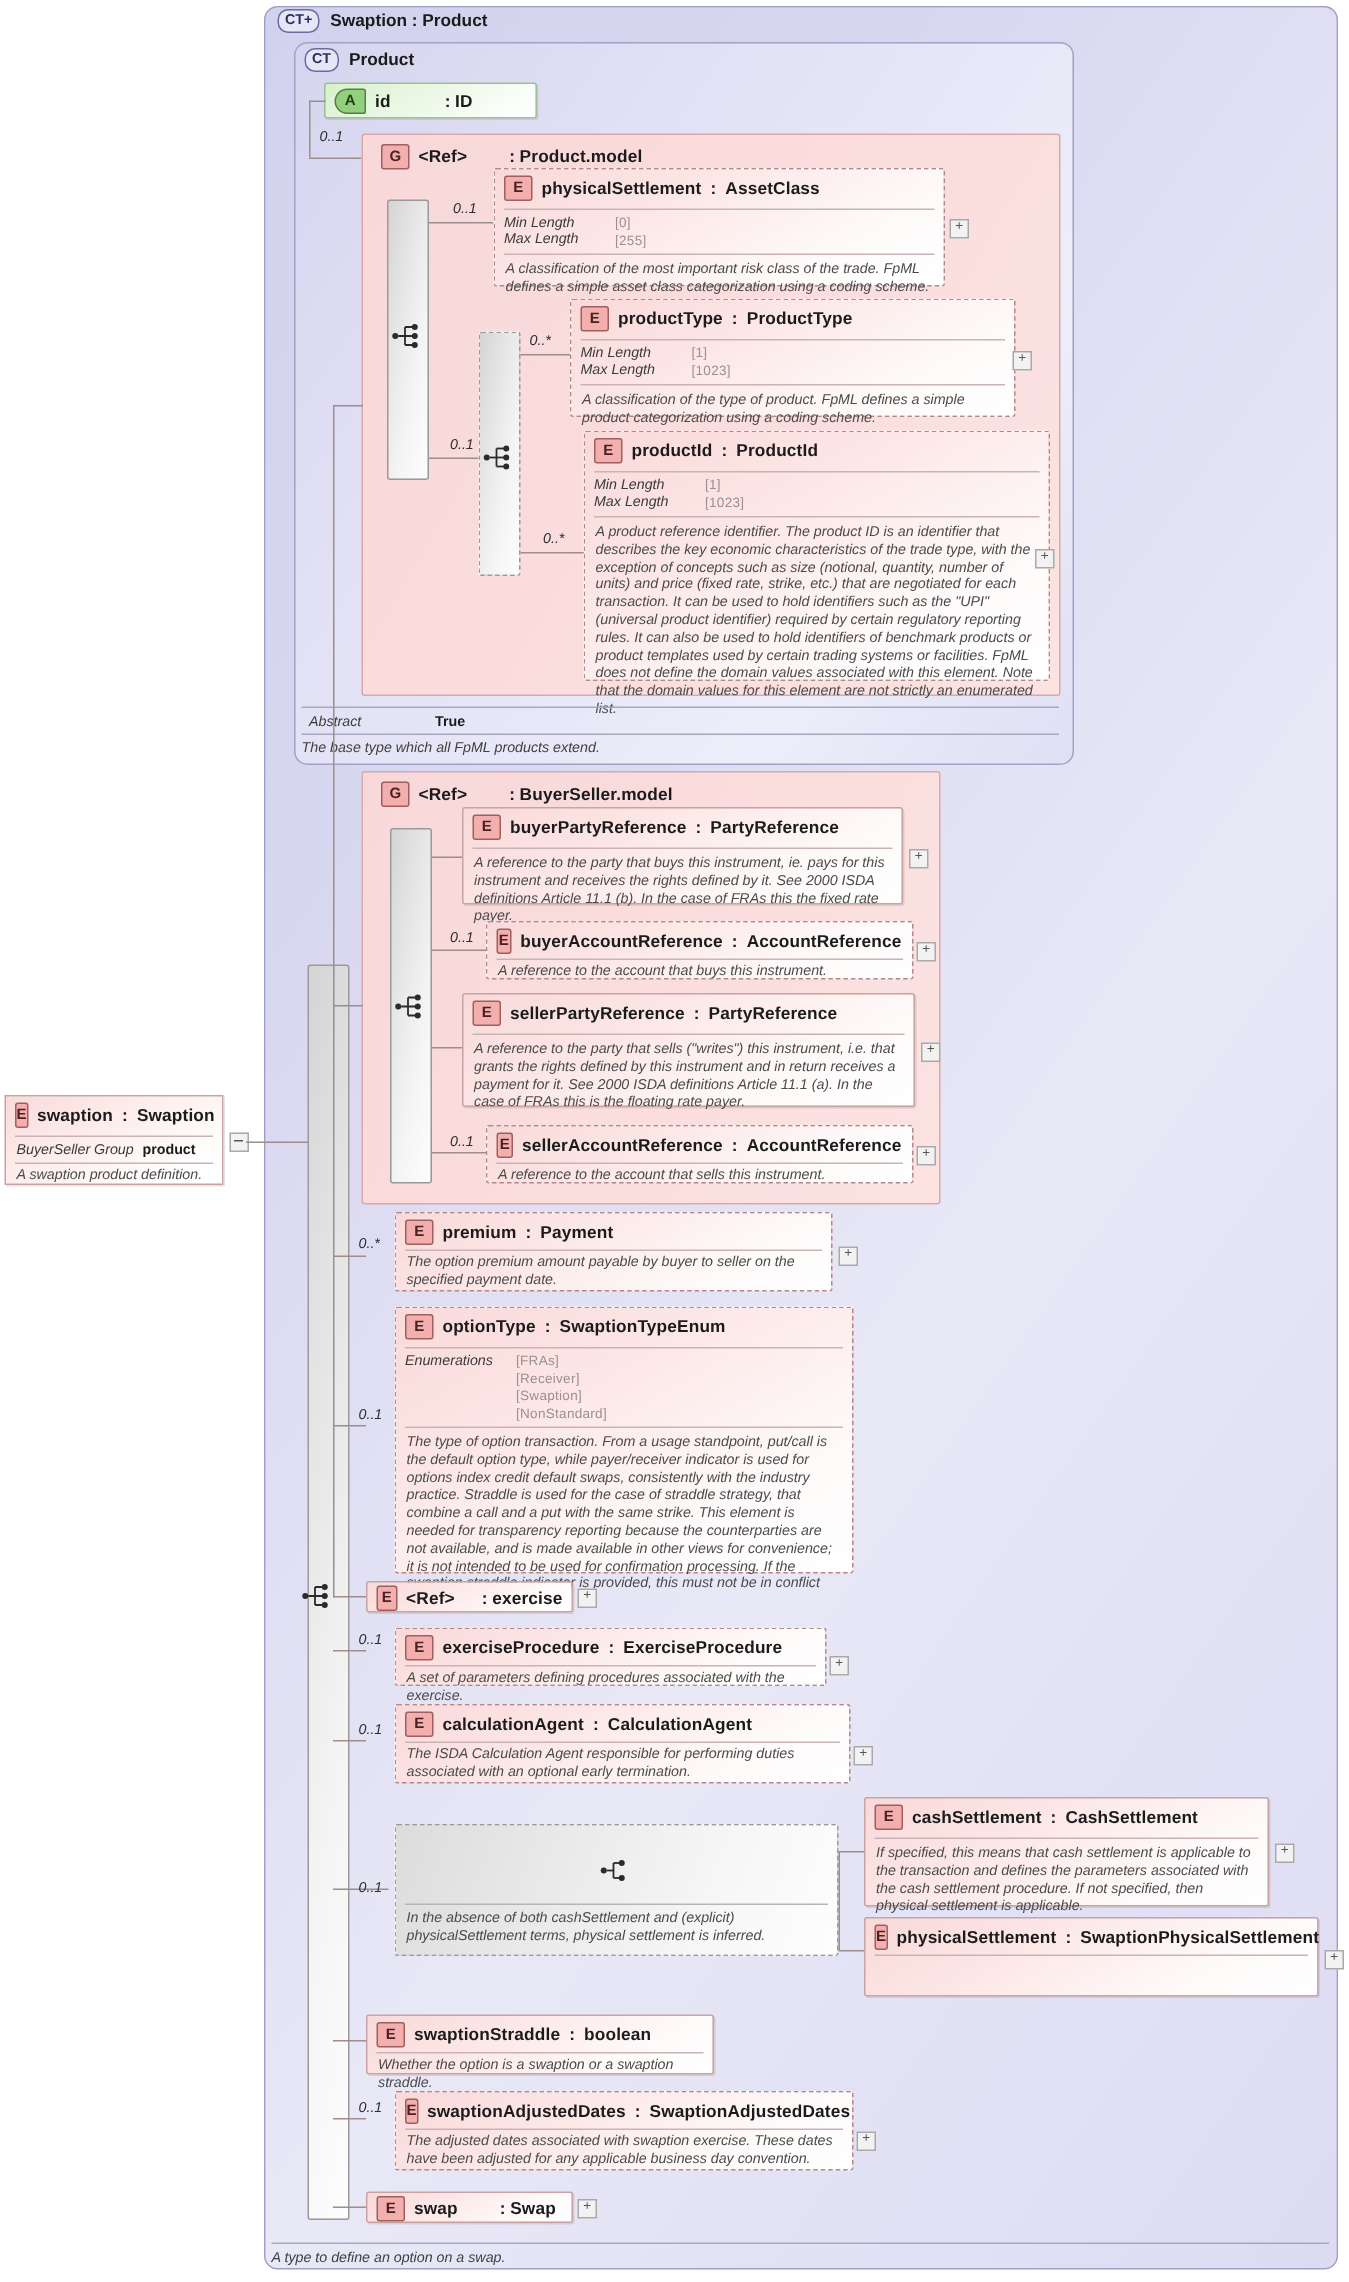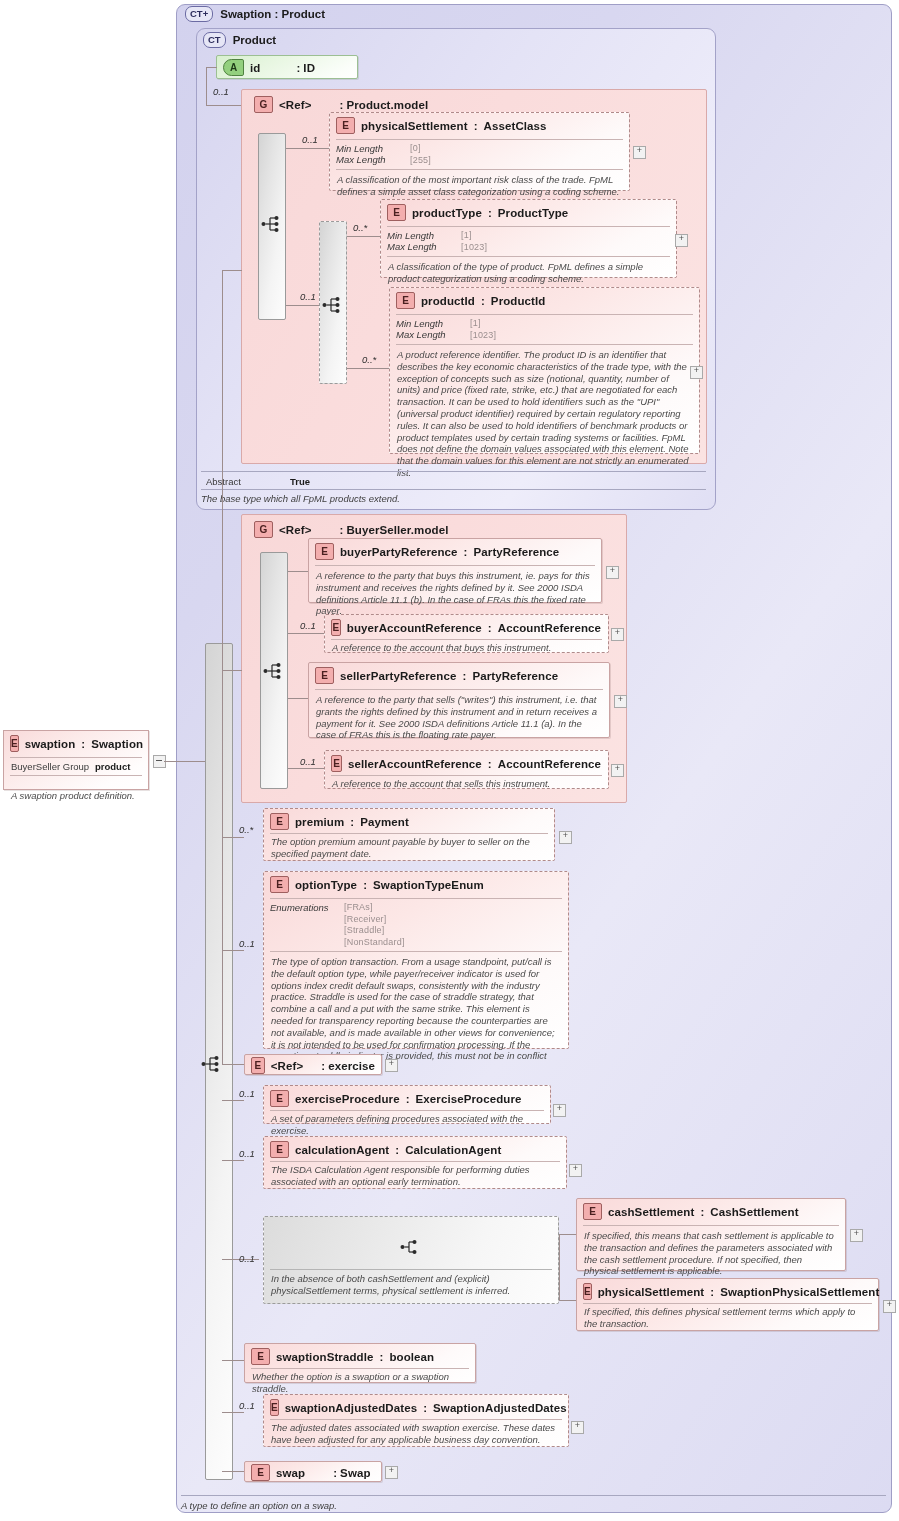--- a/index.html
+++ b/index.html
@@ -74,21 +74,21 @@
   .bar.dash{border:1px dashed #9a9a9a;}
 
   
   .ctfoot{position:absolute;font-style:italic;font-size:9.5px;color:#3e3e3e;}
   .ctline{position:absolute;height:1px;background:#a7a7c0;}
 
   
   .rootbox{background:linear-gradient(150deg,#f9dada 0%,#fcebea 35%,#fffdfd 80%,#ffffff 100%);
            border:1px solid #c9a3a3;box-shadow:1px 1px 0 rgba(120,90,90,.18);}
   .subrow{display:flex;padding:3px 7px 3px 7px;font-size:9.5px;}
-  .subrow .sl{color:#3a3a3a;width:84px;}
+  .subrow .sl{font-style:italic;color:#3a3a3a;width:84px;}
   .subrow .sv{font-weight:bold;color:#1b1b1b;}
 </style>
 </head>
 <body>
 
 <div class="abs ct-outer" style="left:176px;top:4px;width:716px;height:1509px;"></div>
 <div class="abs cthdr" style="left:185px;top:6px;">
   <span class="pill">CT+</span>
   <span class="cttitle">Swaption : Product</span>
 </div>
@@ -313,21 +313,21 @@
     <span class="nm">swaption</span>
     <span class="tp">:</span>
     <span class="tp">Swaption</span>
   </div>
   <div class="sep"></div>
   <div class="subrow">
     <span class="sl">BuyerSeller Group</span>
     <span class="sv">product</span>
   </div>
   <div class="sep"></div>
-  <div class="doc" style="padding-top:2px;margin-top:12px;">A swaption product definition.</div>
+  <div class="doc" style="padding-top:2px;">A swaption product definition.</div>
 </div>
 <div class="minus" style="left:153px;top:755px;"></div>
 <div class="abs ln lnh" style="left:164px;top:761px;width:42px;"></div>
 
 <div class="abs bar" style="left:205px;top:643px;width:28px;height:837px;"></div>
 <svg class="seqicon" style="left:201px;top:1055px;" viewBox="0 0 22 18">
   <circle cx="2.5" cy="9" r="2" fill="#2b2b2b"></circle>
   <line x1="4.5" y1="9" x2="9" y2="9" stroke="#2b2b2b" stroke-width="1.2"></line>
   <line x1="9" y1="3" x2="9" y2="15" stroke="#2b2b2b" stroke-width="1.2"></line>
   <line x1="9" y1="3" x2="14" y2="3" stroke="#2b2b2b" stroke-width="1.2"></line>
@@ -373,21 +373,21 @@
     <span class="tp">SwaptionTypeEnum</span>
   </div>
   <div class="sep"></div>
   <div class="facets">
     <div class="flabel">
         <div>Enumerations</div>
       </div>
     <div class="fvals">
       <div>[FRAs]</div>
       <div>[Receiver]</div>
-      <div>[Straddle]</div>
+      <div>[Swaption]</div>
       <div>[NonStandard]</div>
     </div>
   </div>
   <div class="sep"></div>
   <div class="doc">The type of option transaction. From a usage standpoint, put/call is the default option type, while payer/receiver indicator is used for options index credit default swaps, consistently with the industry practice. Straddle is used for the case of straddle strategy, that combine a call and a put with the same strike. This element is needed for transparency reporting because the counterparties are not available, and is made available in other views for convenience; it is not intended to be used for confirmation processing. If the swaption straddle indicator is provided, this must not be in conflict with that indicator.</div>
 </div>
 
 <div class="abs box" style="left:244px;top:1054px;width:138px;height:21px;">
   <div class="hdr" style="padding:2px 6px;">
     <span class="tag tag-e">E</span>
@@ -456,21 +456,20 @@
 <div class="plus" style="left:850px;top:1229px;"></div>
 
 <div class="abs box" style="left:576px;top:1278px;width:303px;height:53px;">
   <div class="hdr" style="padding-bottom:3px;">
     <span class="tag tag-e">E</span>
     <span class="nm">physicalSettlement</span>
     <span class="tp">:</span>
     <span class="tp">SwaptionPhysicalSettlement</span>
   </div>
   <div class="sep"></div>
-  <div class="doc" style="padding-top:2px;">If specified, this defines physical settlement terms which apply to the transaction.</div>
 </div>
 <div class="plus" style="left:883px;top:1300px;"></div>
 
 <div class="abs box" style="left:244px;top:1343px;width:232px;height:40px;">
   <div class="hdr" style="padding-bottom:3px;">
     <span class="tag tag-e">E</span>
     <span class="nm">swaptionStraddle</span>
     <span class="tp">:</span>
     <span class="tp">boolean</span>
   </div>

